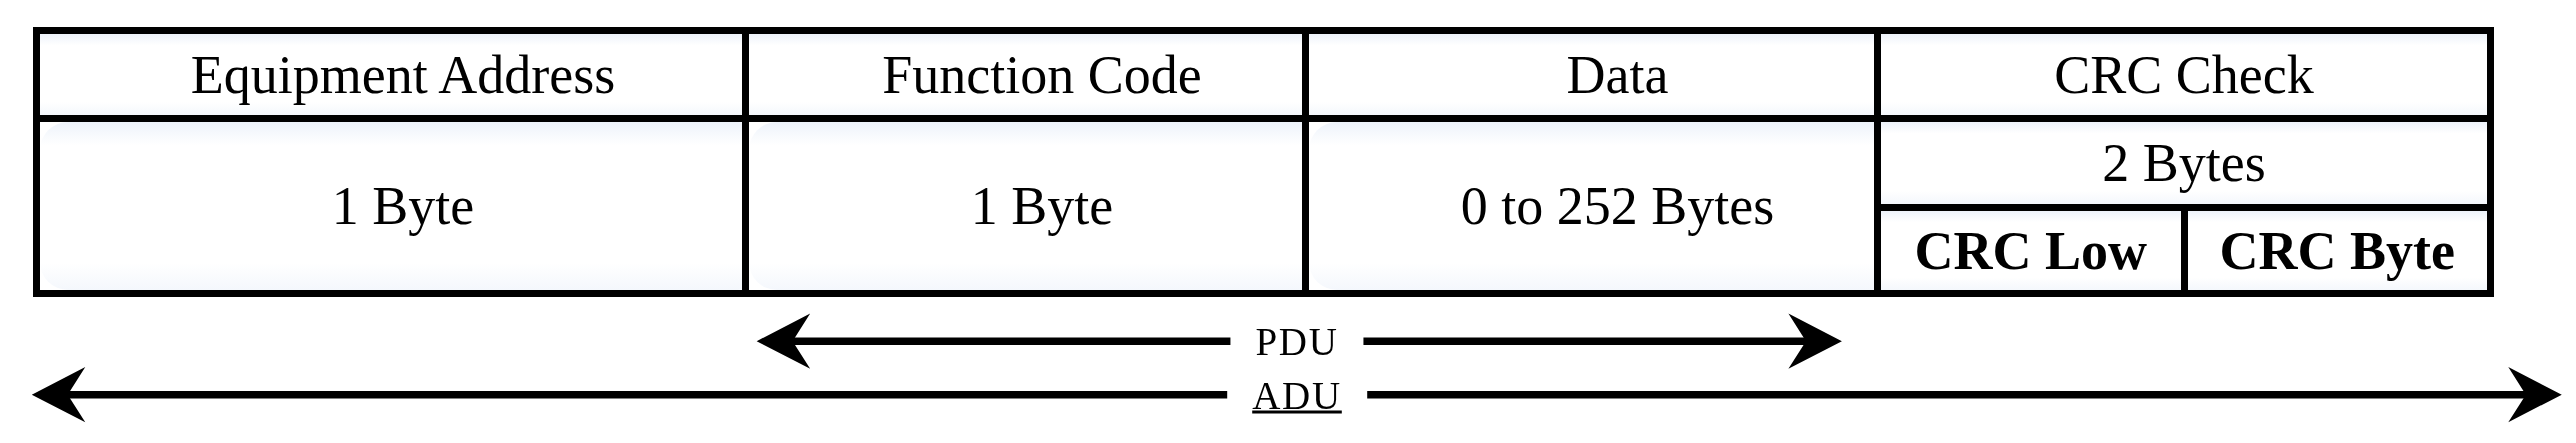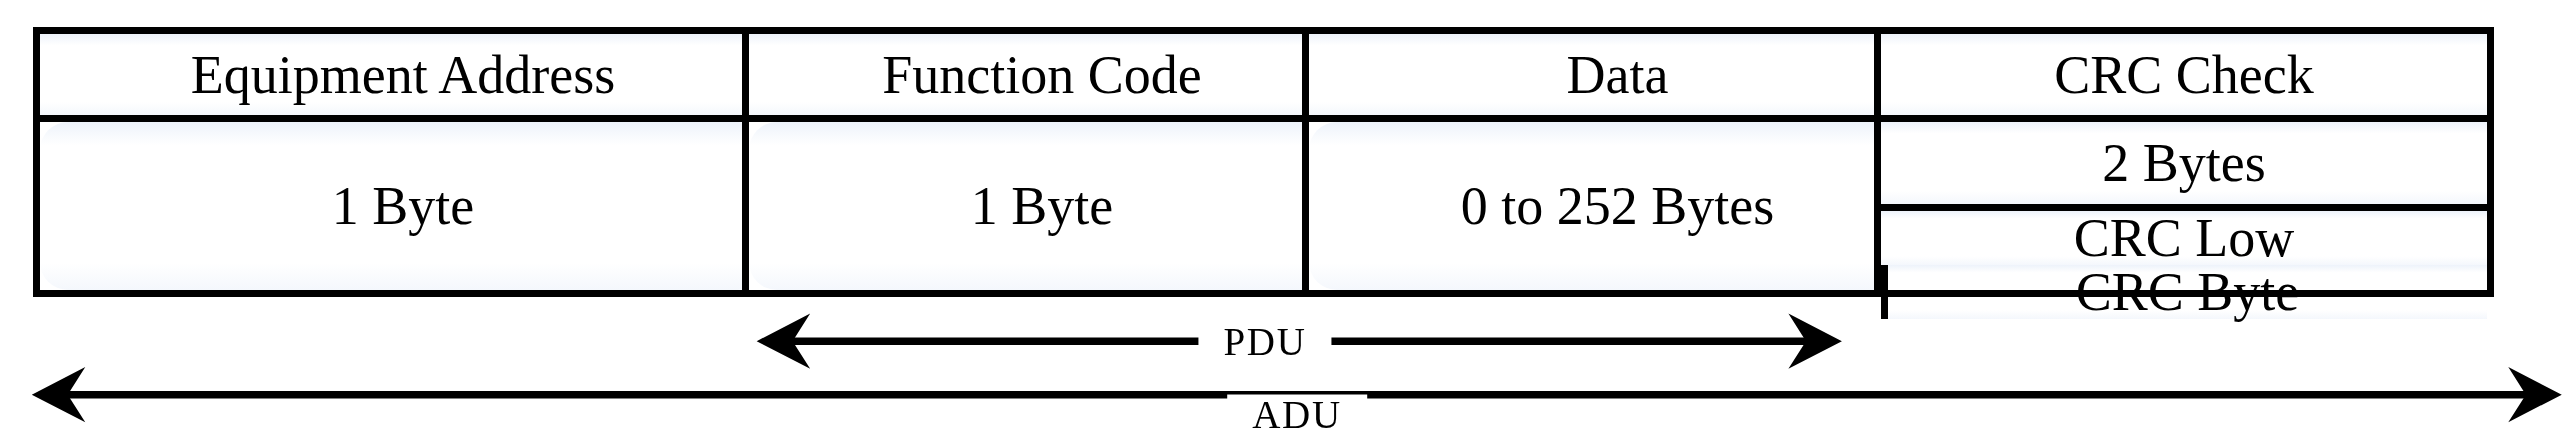--- a/index.html
+++ b/index.html
@@ -47,21 +47,21 @@
     flex: 1 1 auto;
     border-radius: 28px;
   }
   .crc-mid {
     flex: 0 0 82px;
     border-bottom: 7.5px solid #000000;
   }
   .crc-bottom {
     flex: 1 1 auto;
     display: flex;
-    flex-direction: column;
+    font-weight: bold;
   }
   .crc-cell {
     flex: 1 1 0;
   }
   .crc-cell + .crc-cell {
     border-left: 7.5px solid #000000;
   }
   .arrows-svg {
     position: absolute;
     left: 0;
@@ -89,22 +89,22 @@
       <polygon points="905,408 969,375 948,408 969,441"></polygon>
       <polygon points="2203,408 2139,375 2160,408 2139,441"></polygon>
     </g>
     <g fill="#000000" stroke="none">
       <line x1="50" y1="472" x2="3052" y2="472" stroke="#000000" stroke-width="9"></line>
       <polygon points="38,472 102,439 81,472 102,505"></polygon>
       <polygon points="3064,472 3000,439 3021,472 3000,505"></polygon>
     </g>
   </svg>
 
-  <div class="arrow-label" style="left:1265px; top:341px;text-align:center;">PDU</div>
-  <div class="arrow-label" style="left:1297px; top:414px;">ADU</div>
+  <div class="arrow-label" style="left:1297px; top:341px;text-align:center;">PDU</div>
+  <div class="arrow-label" style="left:1297px; top:395px;text-decoration:underline;">ADU</div>
 
   <div class="field-box" style="left:33px; width:740px;">
     <div class="cell hdr">Equipment Address</div>
     <div class="cell bdy">1 Byte</div>
   </div>
 
   <div class="field-box" style="left:742px; width:600px;">
     <div class="cell hdr">Function Code</div>
     <div class="cell bdy">1 Byte</div>
   </div>

